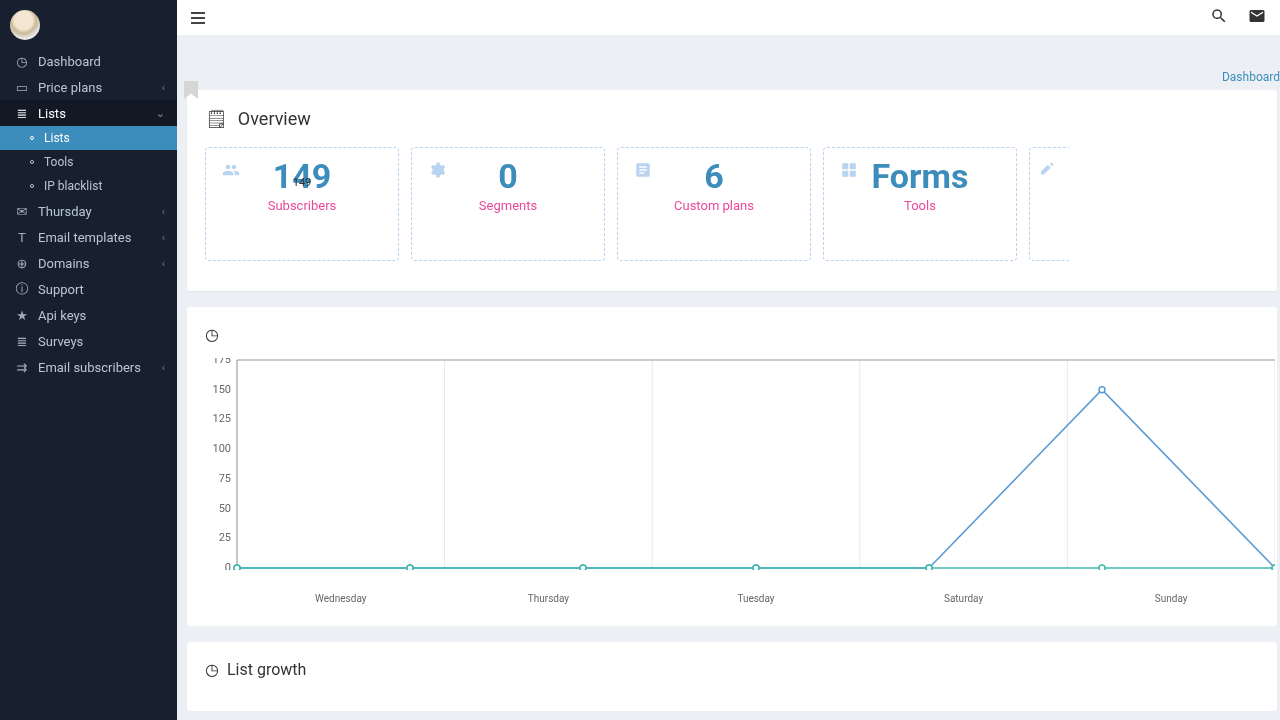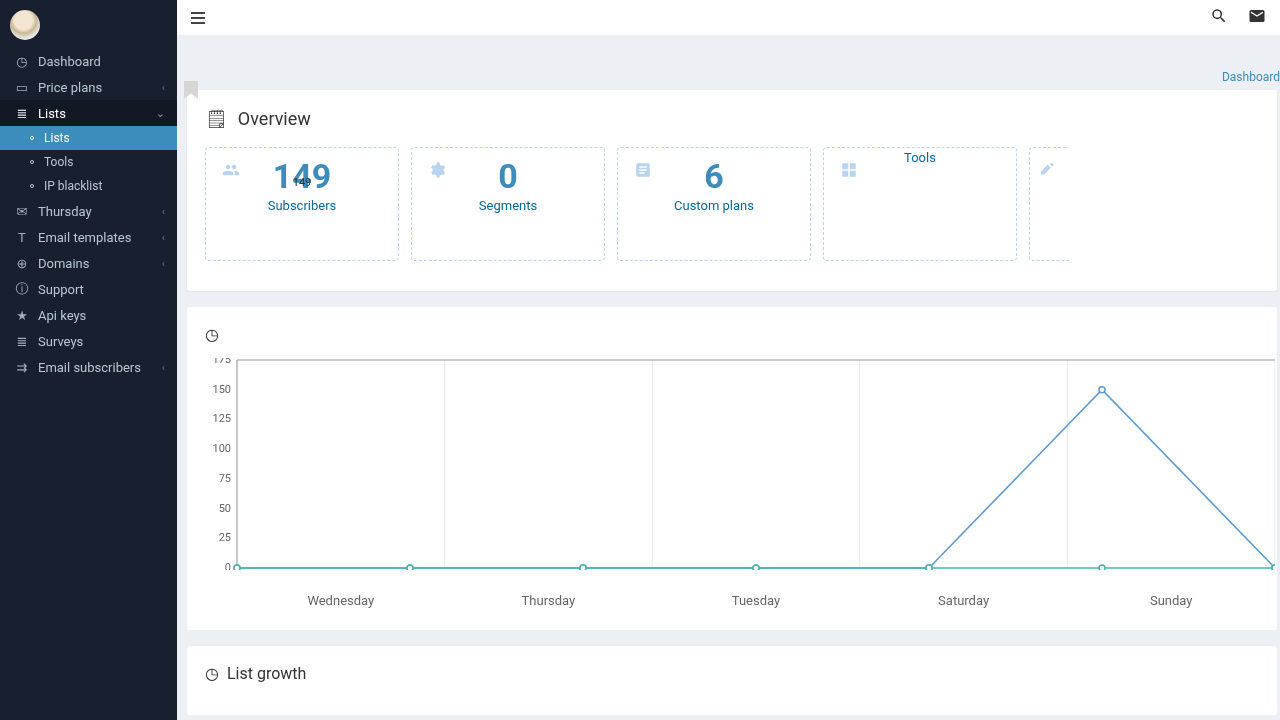--- a/index.html
+++ b/index.html
@@ -23,26 +23,26 @@
 .content{flex:1;overflow:hidden;position:relative}
 .crumb{position:absolute;right:0;top:35px;font-size:12px;color:#3c8dbc}
 .panel{background:#fff;margin:55px 0 16px 10px;padding:18px 0 30px 18px;border-radius:3px;box-shadow:0 1px 2px rgba(0,0,0,.05);position:relative;width:1090px}
 .bookmark{position:absolute;left:-3px;top:-9px;width:14px;height:18px;background:#d6d6d6;clip-path:polygon(0 0,100% 0,100% 100%,50% 70%,0 100%)}
 .panel-title{display:flex;align-items:center;gap:10px;font-size:18px;color:#333;font-weight:400;margin-bottom:18px}
 .cards{display:flex;gap:12px;overflow:hidden}
 .card{width:194px;height:114px;border:1px dashed #b8d4f0;border-radius:4px;display:flex;flex-direction:column;align-items:center;justify-content:flex-start;position:relative;flex-shrink:0}
 .card .cicon{position:absolute;top:12px;left:16px;color:#b8d4f0;font-size:20px}
 .card .badge{position:absolute;top:28px;font-size:11px;color:#333}
 .card .big{font-size:34px;font-weight:700;color:#3c8dbc;margin-top:8px}
-.card .lbl{font-size:13px;color:#0369a1;margin-top:2px}
+.card .lbl{font-size:13px;color:#ec4899;margin-top:2px}
 .panel2{background:#fff;margin:0 0 16px 10px;padding:18px 0 22px 18px;border-radius:3px;width:1090px}
 .ptitle{font-size:16px;color:#333;display:flex;align-items:center;gap:8px;margin-bottom:14px}
 .chart{position:relative;height:230px;margin-right:0}
 .chart svg{display:block}
-.xaxis{display:flex;margin-left:32px;font-size:13px;color:#666;margin-top:5px}
+.xaxis{display:flex;margin-left:32px;font-size:10px;color:#666;margin-top:5px}
 .xaxis span{flex:1;text-align:center}
 .panel3{background:#fff;margin:0 0 0 10px;padding:18px;border-radius:3px;width:1090px}
 .ylabel{font-size:11px;color:#666}
 .icon-svg{width:18px;height:18px;fill:currentColor}
 </style>
 </head>
 <body>
 
 <div class="sidebar">
   <div class="avatar"></div>
@@ -153,20 +153,21 @@
           <span class="cicon"><svg class="icon-svg" viewBox="0 0 24 24">
                 <path fill="#b8d4f0" d="M19 3H5a2 2 0 0 0-2 2v14a2 2 0 0 0 2 2h14a2 2 0 0 0 2-2V5a2 2 0 0 0-2-2zM7 7h10v2H7zm0 4h10v2H7zm0 4h7v2H7z"></path>
               </svg></span>
           <span class="big">6</span>
           <span class="lbl">Custom plans</span>
         </div>
         <div class="card">
           <span class="cicon"><svg class="icon-svg" viewBox="0 0 24 24">
                 <path fill="#b8d4f0" d="M3 3h8v8H3zm10 0h8v8h-8zM3 13h8v8H3zm10 0h8v8h-8z"></path>
               </svg></span>
+          <span class="big">Forms</span>
           <span class="lbl">Tools</span>
         </div>
         <div class="card" style="width:40px;border-left:1px dashed #b8d4f0;border-top:1px dashed #b8d4f0;border-bottom:1px dashed #b8d4f0;border-right:none;border-radius:4px 0 0 4px">
           <span class="cicon" style="left:8px"><svg class="icon-svg" viewBox="0 0 24 24">
                 <path fill="#b8d4f0" d="M13 5l4 4-9 9H4v-4l9-9zm5-3l3 3-2 2-3-3 2-2z"></path>
               </svg></span>
         </div>
       </div>
     </div>
 

